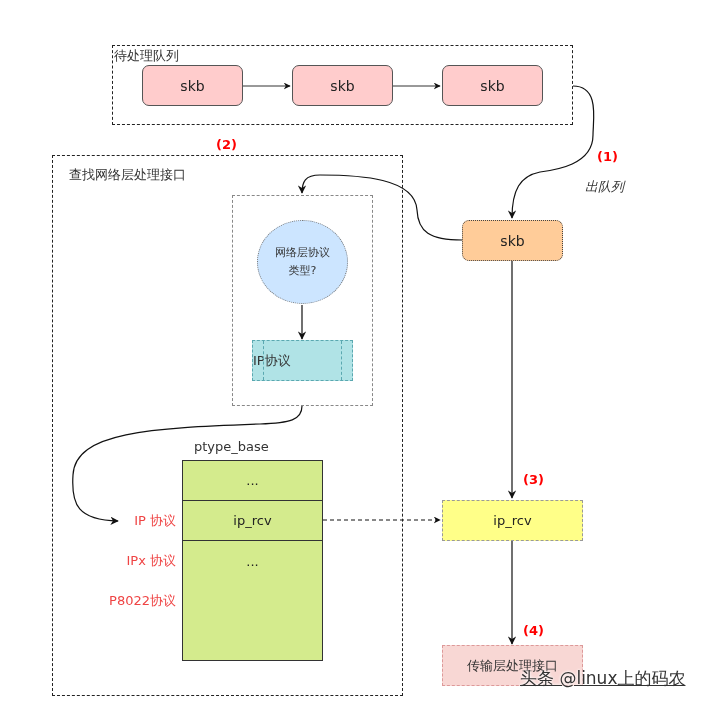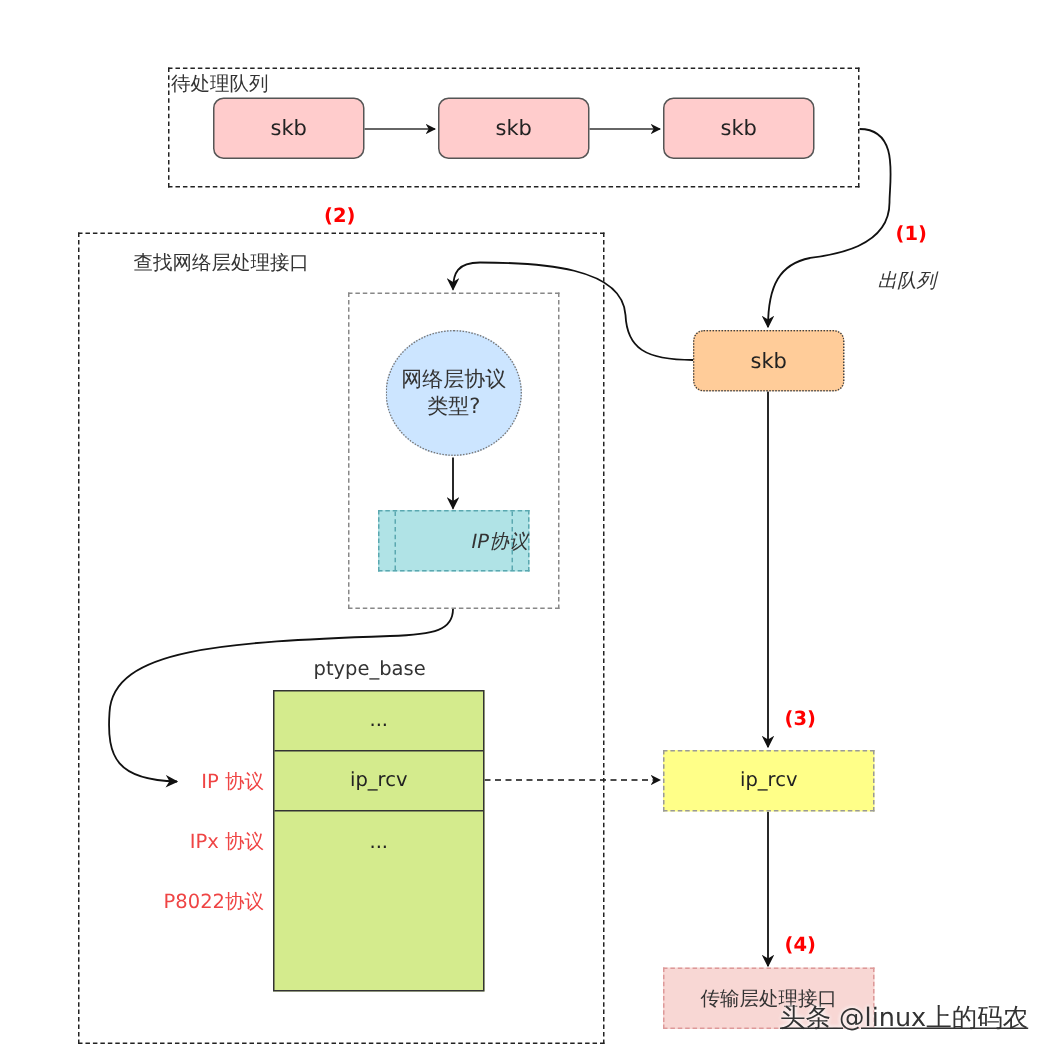--- a/index.html
+++ b/index.html
@@ -9,23 +9,23 @@
   .lbl { font-size: 13px; color: #333; white-space: nowrap; }
   .red { color: #ff0000; font-weight: bold; font-size: 13px; }
   .dashbox { border: 1px dashed #222; box-sizing: border-box; }
   .skb-pink { background: #ffcccc; border: 1px solid #555; border-radius: 7px; box-sizing: border-box;
               display: flex; align-items: center; justify-content: center; font-size: 14px; color: #222; }
   .skb-orange { background: #ffcc99; border: 1px dotted #444; border-radius: 7px; box-sizing: border-box;
               display: flex; align-items: center; justify-content: center; font-size: 14px; color: #222; }
   .inner-box { border: 1px dashed #888; box-sizing: border-box; }
   .circle { border-radius: 50%; background: #cce5ff; border: 1px dotted #777; box-sizing: border-box;
             display: flex; align-items: center; justify-content: center; text-align: center;
-            font-size: 14px; line-height: 18px; color: #333; }
+            font-size: 11px; line-height: 18px; color: #333; }
   .ipproto { background: #b0e3e6; border: 1px dashed #5aa8b0; box-sizing: border-box;
-             display: flex; align-items: center; justify-content: flex-end; font-size: 13px; color: #333; font-style: italic; }
+             display: flex; align-items: center; justify-content: flex-start; font-size: 13px; color: #333; }
   .ipproto .bar { position: absolute; top: 0; bottom: 0; width: 0; border-left: 1px dashed #5aa8b0; }
   .table { border: 1px solid #333; box-sizing: border-box; background: #d4eb8d; }
   .row { height: 40px; border-bottom: 1px solid #333; box-sizing: border-box;
          display: flex; align-items: center; justify-content: center; font-size: 13px; color: #222; }
   .row:last-child { border-bottom: none; }
   .rowlabel { font-size: 13px; color: #ef4444; text-align: right; width: 120px; white-space: nowrap; }
   .iprcv { background: #ffff88; border: 1px dashed #999; box-sizing: border-box;
            display: flex; align-items: center; justify-content: center; font-size: 13px; color: #222; }
   .transport { background: #f8d7d4; border: 1px dashed #d99; box-sizing: border-box;
            display: flex; align-items: center; justify-content: center; font-size: 13px; color: #333; }
@@ -65,35 +65,35 @@
 <div class="abs skb-pink" style="left:142px; top:65px; width:101px; height:41px;">skb</div>
 <div class="abs skb-pink" style="left:292px; top:65px; width:101px; height:41px;">skb</div>
 <div class="abs skb-pink" style="left:442px; top:65px; width:101px; height:41px;">skb</div>
 
 <div class="abs red" style="left:597px; top:149px;">(1)</div>
 <div class="abs lbl" style="left:585px; top:178px;font-style:italic;">出队列</div>
 <div class="abs skb-orange" style="left:462px; top:220px; width:101px; height:41px;">skb</div>
 
 <div class="abs red" style="left:216px; top:137px;">(2)</div>
 <div class="abs dashbox" style="left:52px; top:155px; width:351px; height:541px;"></div>
-<div class="abs lbl" style="left:69px; top:166px;margin-left:20px;">查找网络层处理接口</div>
+<div class="abs lbl" style="left:69px; top:166px;">查找网络层处理接口</div>
 <div class="abs inner-box" style="left:232px; top:195px; width:141px; height:211px;"></div>
 <div class="abs circle" style="left:257px; top:220px; width:91px; height:84px;">
   <div>
     <div>网络层协议</div>
     <div>类型?</div>
   </div>
 </div>
 <div class="abs ipproto" style="left:252px; top:340px; width:101px; height:41px;">
   <span class="bar" style="left:10px;"></span>
   <span>IP协议</span>
   <span class="bar" style="right:10px;"></span>
 </div>
 
-<div class="abs lbl" style="left:209px; top:439px;">ptype_base</div>
+<div class="abs lbl" style="left:194px; top:439px;">ptype_base</div>
 <div class="abs table" style="left:182px; top:460px; width:141px; height:201px;">
   <div class="row">...</div>
   <div class="row">ip_rcv</div>
   <div class="row">...</div>
 </div>
 <div class="abs rowlabel" style="left:56px; top:512px;">IP 协议</div>
 <div class="abs rowlabel" style="left:56px; top:552px;">IPx 协议</div>
 <div class="abs rowlabel" style="left:56px; top:592px;">P8022协议</div>
 
 <div class="abs red" style="left:523px; top:472px;">(3)</div>

